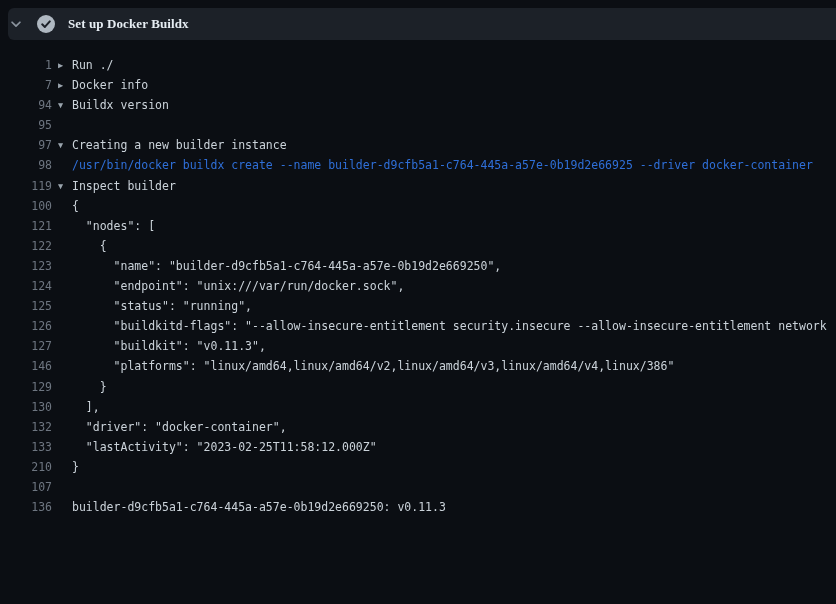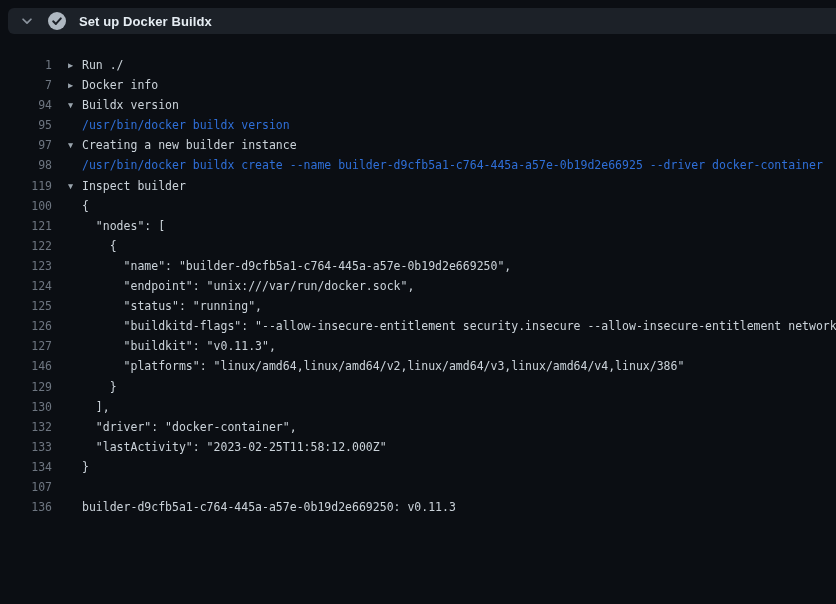--- a/index.html
+++ b/index.html
@@ -14,27 +14,27 @@
     --check-mark:#1c2128;
   }
   *{box-sizing:border-box;margin:0;padding:0;}
   html,body{width:836px;height:604px;overflow:hidden;}
   body{
     background:var(--page-bg);
     font-family:"Liberation Sans", sans-serif;
   }
   .step-header{
     position:absolute;
-    left:8px; top:8px; right:0; height:26px;
+    left:8px; top:8px; right:0; height:32px;
     background:var(--header-bg);
     border-radius:6px 0 0 6px;
     display:flex;
     align-items:center;
-    padding-left:11px;
     cursor:pointer;
+    font-family:Liberation Serif, serif;
   }
   .chevron{
     width:16px;height:16px;
     display:flex;align-items:center;justify-content:center;
     flex-shrink:0;
   }
   .status{
     width:18px;height:18px;
     margin-left:13px;
     flex-shrink:0;
@@ -63,21 +63,21 @@
     white-space:pre;
   }
   .ln{
     width:52px;
     flex-shrink:0;
     text-align:right;
     color:var(--muted);
     cursor:pointer;
   }
   .body{
-    margin-left:16px;
+    margin-left:6px;
     color:var(--text);
     overflow:hidden;
   }
   .row.group .body{cursor:pointer;}
   .row.command .txt{color:var(--cmd);}
   .content-pad{display:inline-block;width:14px;}
   .arrow{
     display:inline-block;
     width:10px;
     font-size:8.5px;
@@ -101,33 +101,33 @@
       <path d="M4.6 8.3 L7 10.6 L11.4 5.7" fill="none" stroke="#1c2128" stroke-width="1.8" stroke-linecap="round" stroke-linejoin="round"></path>
     </svg>
   </span>
   <span class="step-title">Set up Docker Buildx</span>
 </div>
 
 <div class="log" id="log">
     <div class="row group"><span class="ln">1</span><span class="body"><span class="arrow">▶</span><span class="txt">Run ./</span></span></div>
     <div class="row group"><span class="ln">7</span><span class="body"><span class="arrow">▶</span><span class="txt">Docker info</span></span></div>
     <div class="row group"><span class="ln">94</span><span class="body"><span class="arrow">▼</span><span class="txt">Buildx version</span></span></div>
-    <div class="row command"><span class="ln">95</span><span class="body"><span class="content-pad"></span><span class="txt">/usr/bin/docker buildx version</span></span></div>
+    <div class="row command"><span class="ln">95</span></div>
     <div class="row group"><span class="ln">97</span><span class="body"><span class="arrow">▼</span><span class="txt">Creating a new builder instance</span></span></div>
     <div class="row command"><span class="ln">98</span><span class="body"><span class="content-pad"></span><span class="txt">/usr/bin/docker buildx create --name builder-d9cfb5a1-c764-445a-a57e-0b19d2e66925 --driver docker-container</span></span></div>
     <div class="row group"><span class="ln">119</span><span class="body"><span class="arrow">▼</span><span class="txt">Inspect builder</span></span></div>
     <div class="row output"><span class="ln">100</span><span class="body"><span class="content-pad"></span><span class="txt">{</span></span></div>
     <div class="row output"><span class="ln">121</span><span class="body"><span class="content-pad"></span><span class="txt">  "nodes": [</span></span></div>
     <div class="row output"><span class="ln">122</span><span class="body"><span class="content-pad"></span><span class="txt">    {</span></span></div>
     <div class="row output"><span class="ln">123</span><span class="body"><span class="content-pad"></span><span class="txt">      "name": "builder-d9cfb5a1-c764-445a-a57e-0b19d2e669250",</span></span></div>
     <div class="row output"><span class="ln">124</span><span class="body"><span class="content-pad"></span><span class="txt">      "endpoint": "unix:///var/run/docker.sock",</span></span></div>
     <div class="row output"><span class="ln">125</span><span class="body"><span class="content-pad"></span><span class="txt">      "status": "running",</span></span></div>
     <div class="row output"><span class="ln">126</span><span class="body"><span class="content-pad"></span><span class="txt">      "buildkitd-flags": "--allow-insecure-entitlement security.insecure --allow-insecure-entitlement network</span></span></div>
     <div class="row output"><span class="ln">127</span><span class="body"><span class="content-pad"></span><span class="txt">      "buildkit": "v0.11.3",</span></span></div>
     <div class="row output"><span class="ln">146</span><span class="body"><span class="content-pad"></span><span class="txt">      "platforms": "linux/amd64,linux/amd64/v2,linux/amd64/v3,linux/amd64/v4,linux/386"</span></span></div>
     <div class="row output"><span class="ln">129</span><span class="body"><span class="content-pad"></span><span class="txt">    }</span></span></div>
     <div class="row output"><span class="ln">130</span><span class="body"><span class="content-pad"></span><span class="txt">  ],</span></span></div>
     <div class="row output"><span class="ln">132</span><span class="body"><span class="content-pad"></span><span class="txt">  "driver": "docker-container",</span></span></div>
     <div class="row output"><span class="ln">133</span><span class="body"><span class="content-pad"></span><span class="txt">  "lastActivity": "2023-02-25T11:58:12.000Z"</span></span></div>
-    <div class="row output"><span class="ln">134</span><span class="body"><span class="content-pad"></span><span class="txt">}</span></span></div>
+    <div class="row output"><span class="ln">210</span><span class="body"><span class="content-pad"></span><span class="txt">}</span></span></div>
     <div class="row group"><span class="ln">107</span></div>
     <div class="row output"><span class="ln">136</span><span class="body"><span class="content-pad"></span><span class="txt">builder-d9cfb5a1-c764-445a-a57e-0b19d2e669250: v0.11.3</span></span></div>
   </div>
 
 </body></html>

